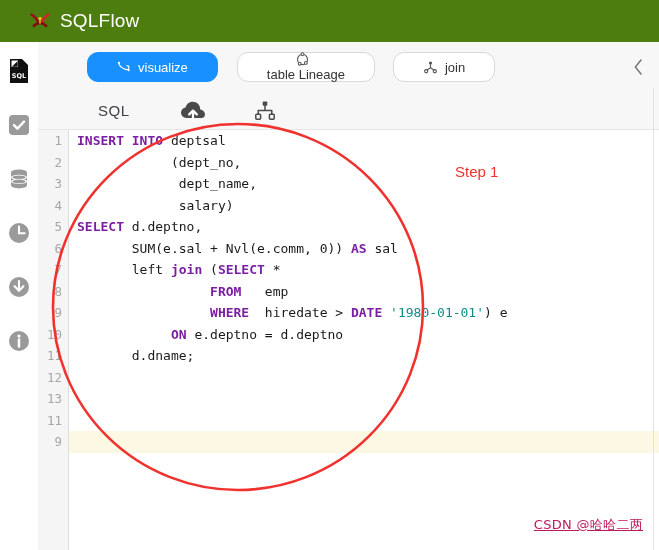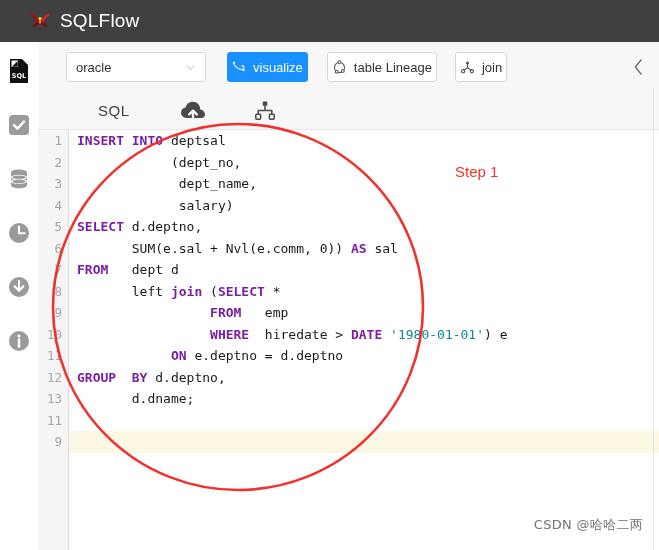--- a/index.html
+++ b/index.html
@@ -97,42 +97,43 @@
     font-size: 13px;
     color: #333;
     cursor: pointer;
   }
   .chev-down {
     width: 11px; height: 11px;
     opacity: .42;
   }
   .tbtn {
     height: 30px;
-    border-radius: 3px;
+    border-radius: 11px;
     display: flex;
     align-items: center;
     justify-content: center;
-    padding: 0 4px;
+    padding: 0 29px;
     box-sizing: border-box;
     font-size: 13px;
     cursor: pointer;
     white-space: nowrap;
   }
   .tbtn .bico { margin-right: 7px; display: flex; }
   #btn-visualize {
     background: #1890ff;
     color: #ffffff;
     border: 1px solid #1890ff;
     margin-left: 21px;
   }
   #btn-table-lineage {
     background: #ffffff;
     color: #333;
     border: 1px solid #d9d9d9;
     margin-left: 19px;
+    flex-direction: column;
   }
   #btn-join {
     background: #ffffff;
     color: #333;
     border: 1px solid #d9d9d9;
     margin-left: 18px;
   }
   #collapse-chevron {
     position: absolute;
     right: 8px; top: 12px;
@@ -243,36 +244,37 @@
     left: 455px; top: 163px;
     color: #f0322e;
     font-size: 15px;
     font-family: "Liberation Sans", sans-serif;
   }
 
   
   #watermark {
     position: absolute;
     right: 16px; bottom: 16px;
-    color: #737373;
+    color: #be185d;
     font-size: 13px;
     font-family: "DejaVu Sans", sans-serif;
     letter-spacing: .3px;
+    text-decoration: underline;
   }
   #right-edge-line {
     position: absolute;
     right: 5px; top: 88px;
     width: 1px; height: 462px;
     background: #e2e2e2;
   }
 </style>
 </head>
 <body>
 
-<div id="app-header" style="background: #404040;">
+<div id="app-header" style="background: #4d7c0f;">
   <div id="brand">
     <svg id="brand-logo" viewBox="0 0 24 24">
       <path d="M3.2 4.0 C8 6.5 10.5 10 11.4 13.2 L9.2 14.6 C7.9 11.2 5.6 8.0 2.2 6.1 Z" fill="#9b1018"></path>
       <path d="M20.8 4.0 C16 6.5 13.5 10 12.6 13.2 L14.8 14.6 C16.1 11.2 18.4 8.0 21.8 6.1 Z" fill="#d42229"></path>
       <path d="M4.2 16.4 C7.2 13.6 10.2 12.4 12 12.4 C13.8 12.4 16.8 13.6 19.8 16.4 L18.2 18.4 C15.6 16.2 13.4 15.3 12 15.3 C10.6 15.3 8.4 16.2 5.8 18.4 Z" fill="#7e0c12"></path>
       <circle cx="12" cy="9.6" r="1.7" fill="#f5c518"></circle>
       <path d="M11 11.6 h2 l-0.5 3.2 h-1 Z" fill="#f5c518"></path>
     </svg>
     <div id="brand-title">SQLFlow</div>
   </div>
@@ -329,26 +331,20 @@
       <path d="M12 10.4 v7.2" stroke="#ffffff" stroke-width="2.5" stroke-linecap="round"></path>
     </svg>
   </div>
 
 </div>
 
 <div id="main-panel">
 
   <div id="toolbar-primary">
 
-    <div id="db-select">
-      <span>oracle</span>
-      <svg class="chev-down" viewBox="0 0 12 12">
-        <path d="M2 4 L6 8.4 L10 4" stroke="#999" stroke-width="1.3" fill="none" stroke-linecap="round" stroke-linejoin="round"></path>
-      </svg>
-    </div>
 
     <div class="tbtn" id="btn-visualize" style="background: rgb(24, 144, 255); border-color: rgb(24, 144, 255);">
       <span class="bico">
         <svg width="14" height="14" viewBox="0 0 16 16">
           <path d="M2.2 3.2 C2.2 7.6 6.2 9.4 9.2 10.6" stroke="#ffffff" stroke-width="1.3" fill="none" stroke-linecap="round"></path>
           <path d="M9.2 10.6 C12 11.6 13.6 10.4 13.6 8.6 C13.6 7.1 12.4 6.3 11.3 6.7" stroke="#ffffff" stroke-width="1.3" fill="none" stroke-linecap="round"></path>
           <circle cx="2.2" cy="3.2" r="1.25" fill="#ffffff"></circle>
           <circle cx="13.3" cy="11.6" r="1.25" fill="#ffffff"></circle>
         </svg>
       </span>
@@ -426,26 +422,24 @@
         <div class="gline">11</div>
         <div class="gline">9</div>
       </div>
     <div id="code-area">
         <div class="cline"><span class="kw">INSERT INTO</span><span> deptsal</span></div>
         <div class="cline"><span>            (dept_no,</span></div>
         <div class="cline"><span>             dept_name,</span></div>
         <div class="cline"><span>             salary)</span></div>
         <div class="cline"><span class="kw">SELECT</span><span> d.deptno,</span></div>
         <div class="cline"><span>       SUM(e.sal + Nvl(e.comm, 0)) </span><span class="kw">AS</span><span> sal</span></div>
-        <div class="cline"><span class="kw">FROM</span><span>   dept d</span></div>
         <div class="cline"><span>       left </span><span class="kw">join</span><span> (</span><span class="kw">SELECT</span><span> *</span></div>
         <div class="cline"><span>                 </span><span class="kw">FROM</span><span>   emp</span></div>
         <div class="cline"><span>                 </span><span class="kw">WHERE</span><span>  hiredate &gt; </span><span class="kw">DATE</span><span> </span><span class="str">'1980-01-01'</span><span>) e</span></div>
         <div class="cline"><span>            </span><span class="kw">ON</span><span> e.deptno = d.deptno</span></div>
-        <div class="cline"><span class="kw">GROUP</span><span>  </span><span class="kw">BY</span><span> d.deptno,</span></div>
         <div class="cline"><span>       d.dname;</span></div>
         <div class="cline"><span></span></div>
       </div>
   </div>
 
 </div>
 
 <div id="right-edge-line"></div>
 
 <div id="annotation-layer">

